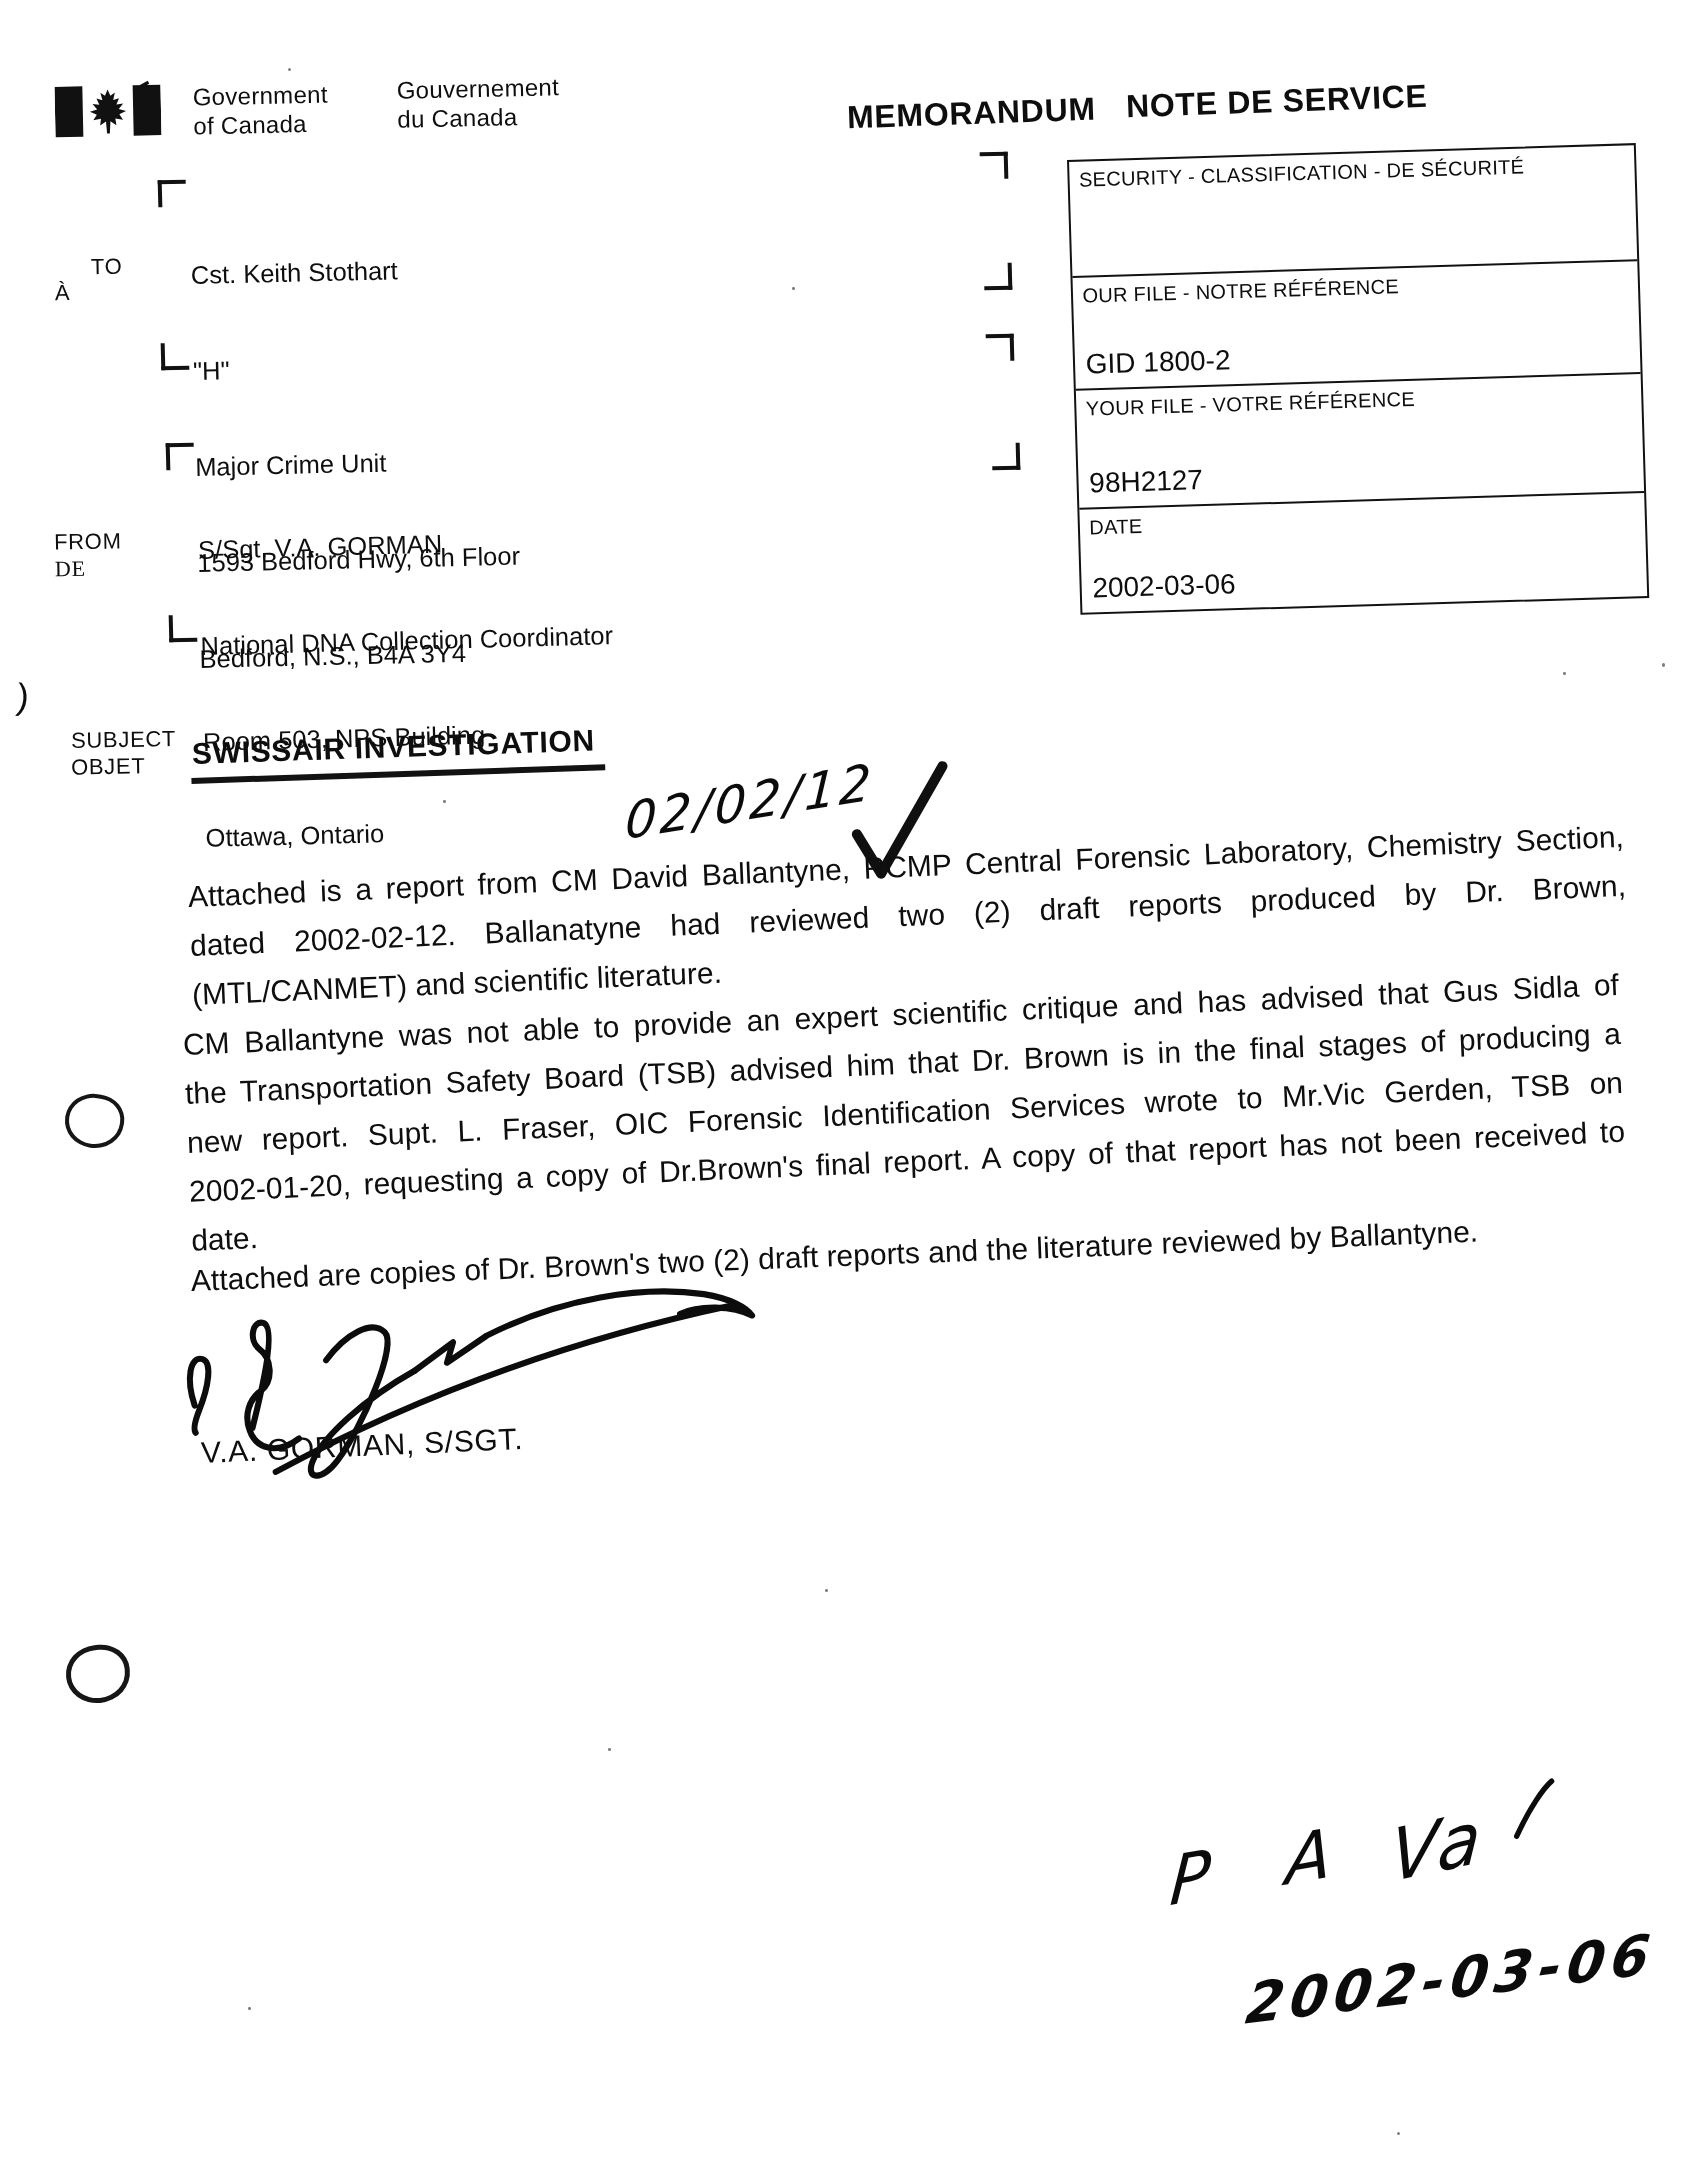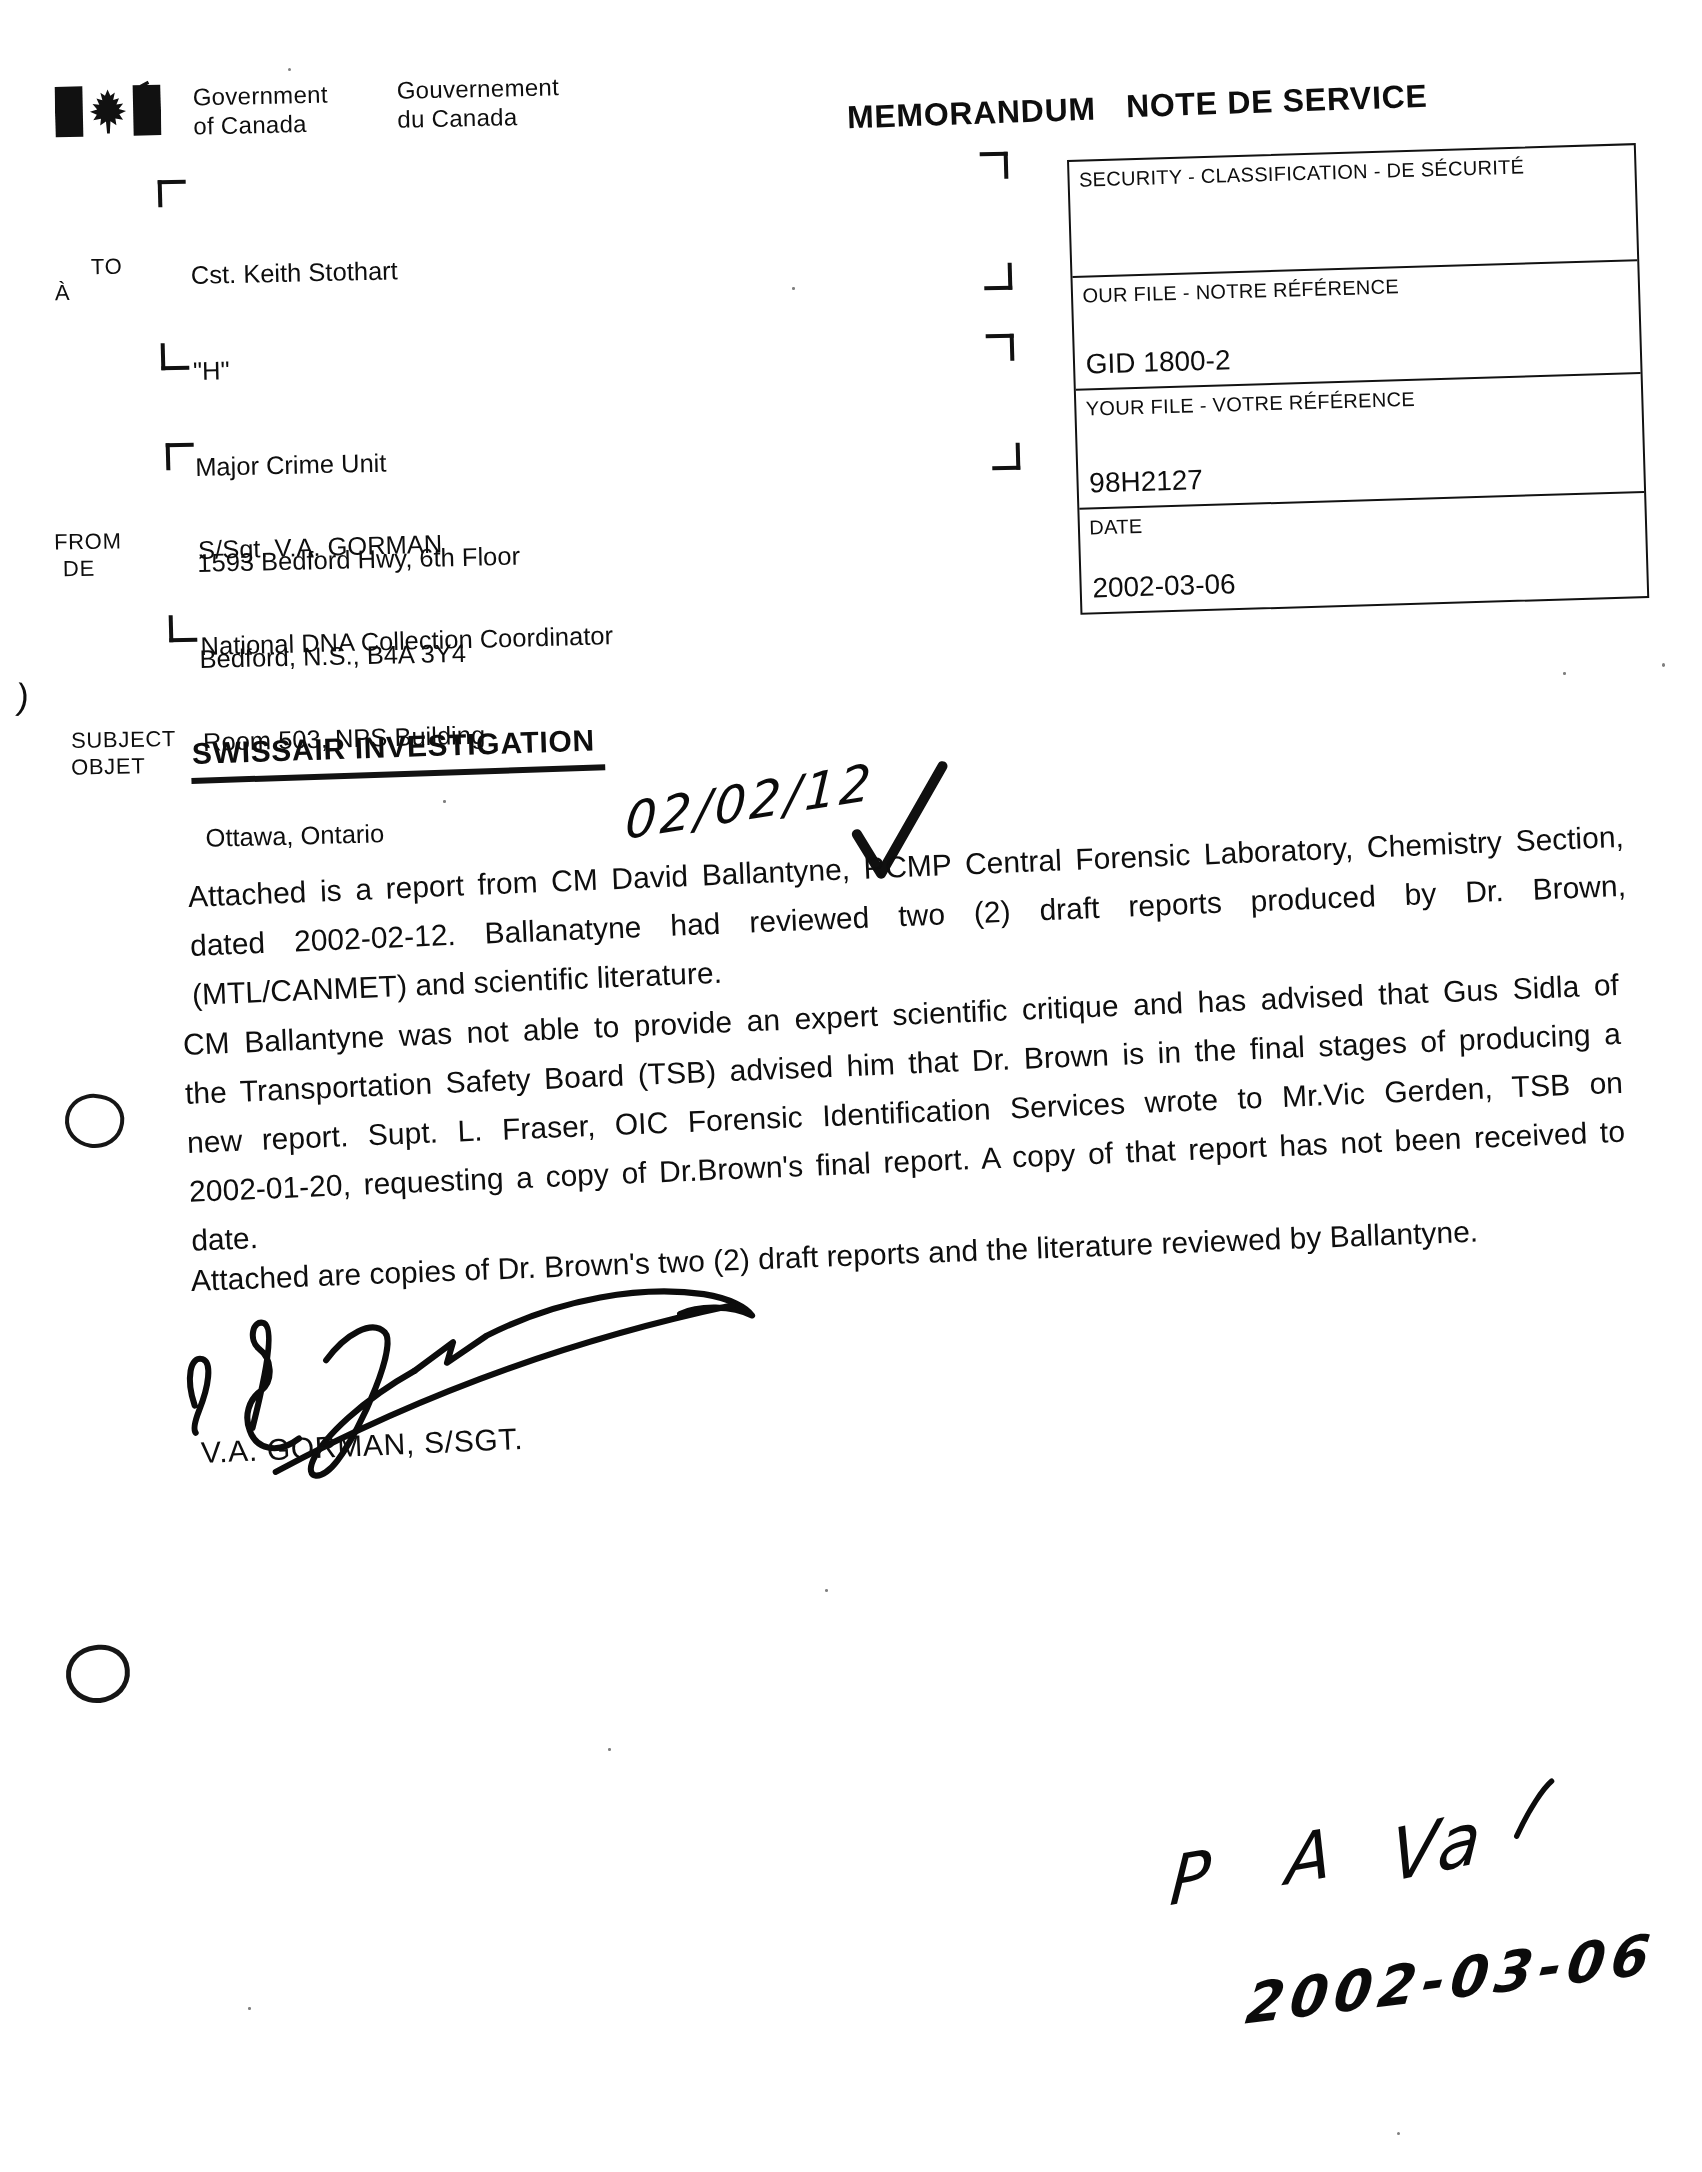--- a/index.html
+++ b/index.html
@@ -48,21 +48,21 @@
   #brk-to-br { left:984px; top:263px; transform:rotate(-1.5deg); }
   #brk-fr-tl { left:166px; top:443px; transform:rotate(-1.5deg); }
   #brk-fr-bl { left:169px; top:615px; transform:rotate(-1.5deg); }
   #brk-fr-tr { left:986px; top:334px; transform:rotate(-1.5deg); }
   #brk-fr-br { left:992px; top:443px; transform:rotate(-1.5deg); }
 
   .side-label { font-size:22px; letter-spacing:0.7px; transform:rotate(-1deg); }
   #lbl-to   { left:48px;  top:254px;margin-left:43px; }
   #lbl-a    { left:55px;  top:280px; }
   #lbl-from { left:54px;  top:529px; }
-  #lbl-de   { left:63px;  top:556px; }
+  #lbl-de   { left:55px;  top:556px;font-family:Liberation Serif, serif; }
 
   .addr { font-size:25.5px; line-height:32px; white-space:pre; }
   #to-addr   { left:189px; top:195px; transform:rotate(-1.3deg); transform-origin:0 0; }
   #from-addr { left:196px; top:470px; transform:rotate(-1.5deg); transform-origin:0 0; }
 
   #lbl-subject { left:71px; top:727px; }
   #lbl-objet   { left:71px; top:754px; }
   #subject-title {
     left:190px; top:737px; font-size:30px; font-weight:bold; letter-spacing:0.7px;
     border-bottom:6px solid #121212; padding:0 9.4px 6.7px 1.3px;

